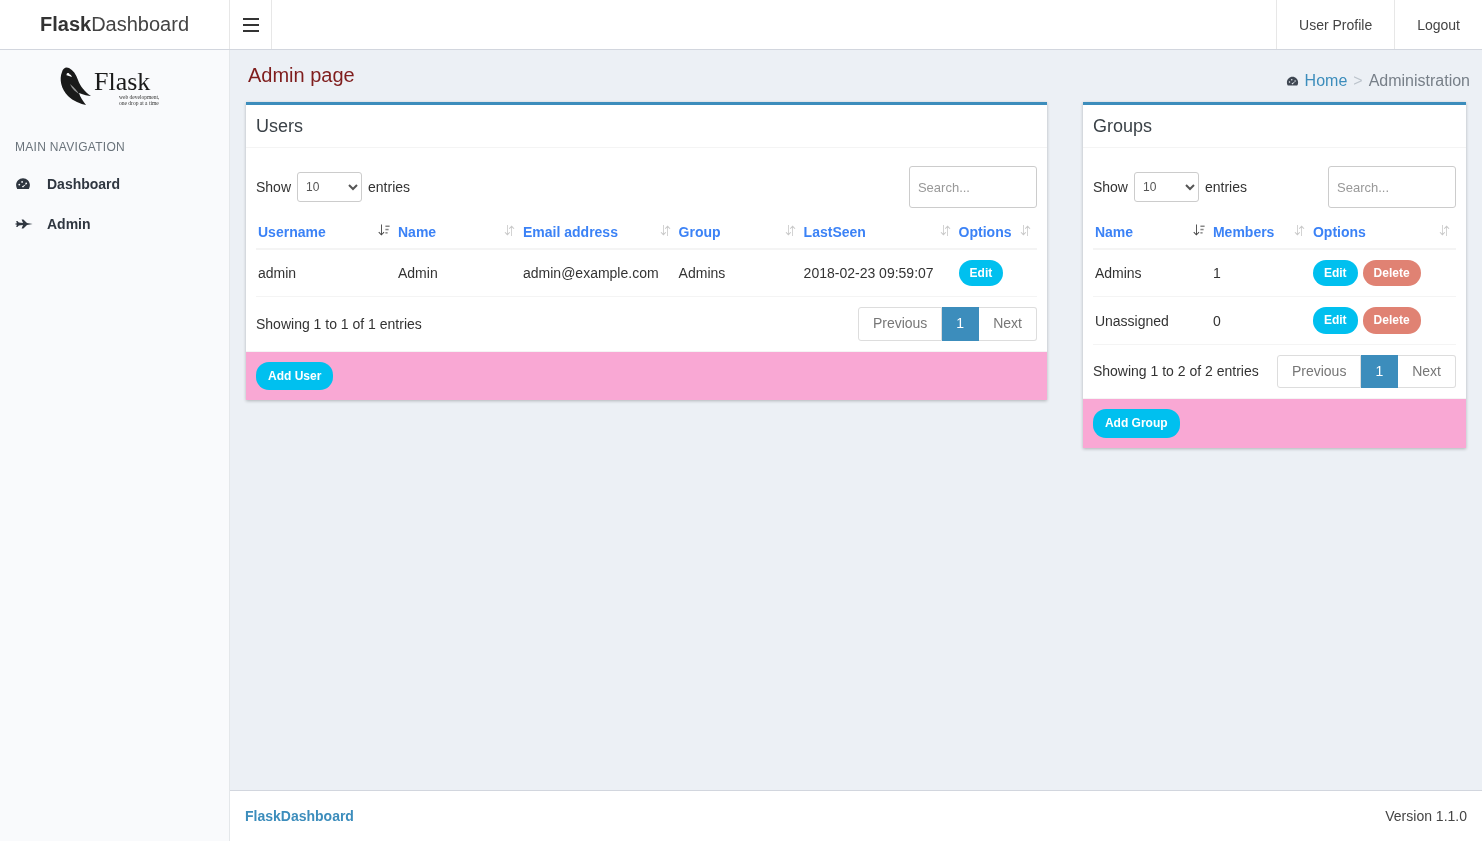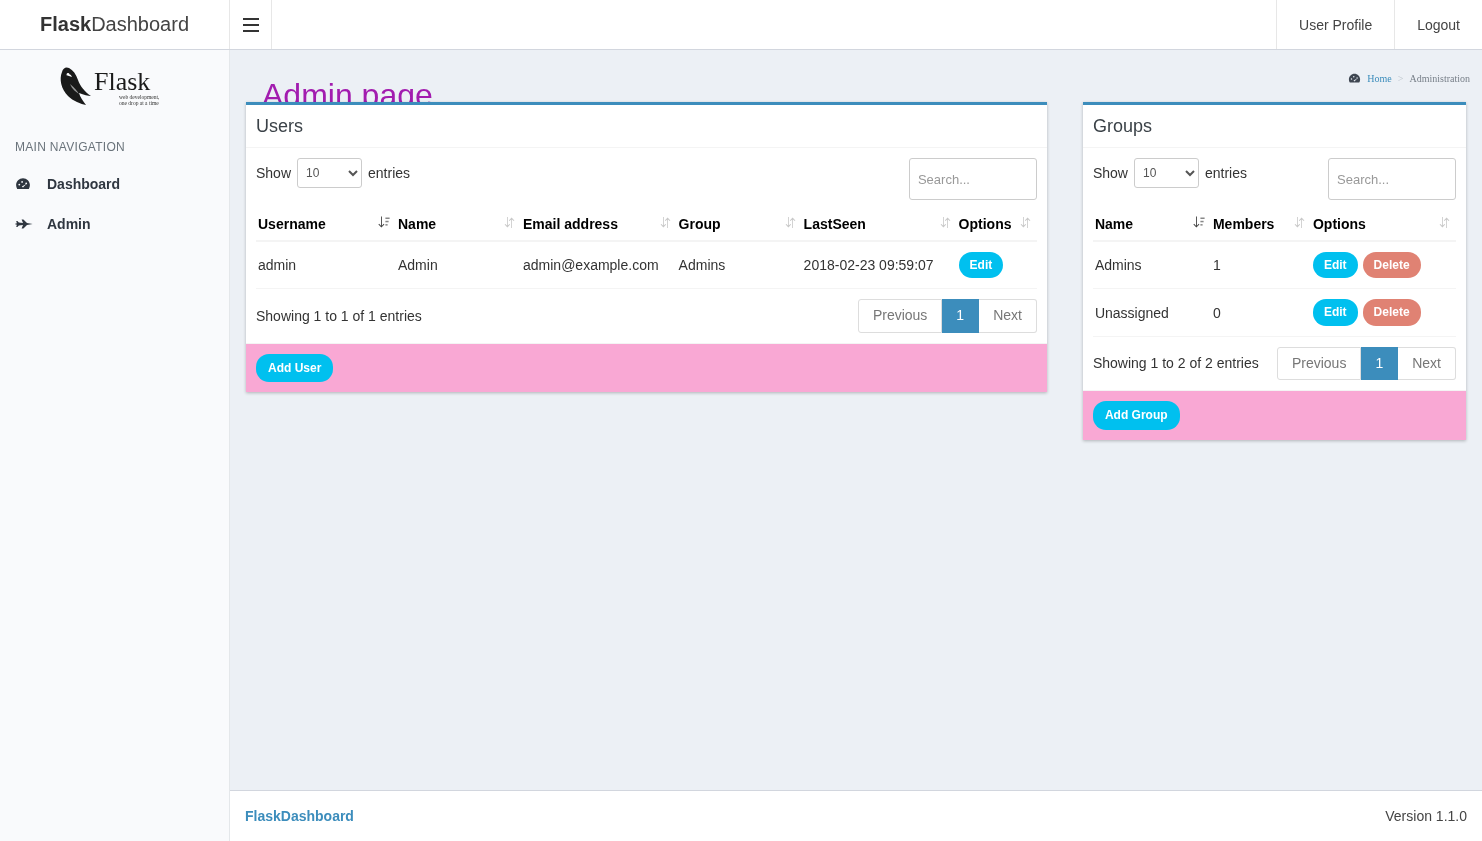--- a/index.html
+++ b/index.html
@@ -77,27 +77,27 @@
   .content-wrapper {
     position: absolute; top: 50px; left: 230px; right: 0; bottom: 0;
     background: #ecf0f5;
     overflow: hidden;
   }
   .content-header {
     padding: 15px 15px 12px 18px;
     position: relative; height: 52px;
   }
   .page-title {
-    margin: 14px; font-size: 32px; font-weight: normal; color: #a21caf;
+    margin: 0; font-size: 20px; font-weight: normal; color: #7f1d1d;
     line-height: 1;
   }
   .breadcrumb {
     position: absolute; right: 12px; top: 22px;
-    font-size: 10px; color: #7b8a97;
-    display: flex; align-items: center; gap: 6px; font-family: Liberation Serif, serif;
+    font-size: 16px; color: #7b8a97;
+    display: flex; align-items: center; gap: 6px;
   }
   .breadcrumb a { color: #3c8dbc; text-decoration: none; display: inline-flex; align-items: center; gap: 6px; cursor: pointer;}
   .breadcrumb .sep { color: #bcc4cc; }
   .breadcrumb .crumb-active { color: #777f88; }
 
   .content { position: relative; padding: 0 12px; }
 
   
   .row { display: flex; align-items: flex-start; gap: 0; }
   .col-users { width: 836px; padding: 0 4px 0 4px; }
@@ -116,40 +116,40 @@
   }
   .box-title { font-size: 18px; font-weight: normal; color: #3b4248; margin: 0; line-height: 1; }
   .box-body { padding: 10px; }
   .box-footer {
     border-top: 1px solid #f4f4f4;
     padding: 10px;
     background: #f9a8d4;
   }
 
   
-  .dt-top { display: flex; align-items: flex-start; justify-content: space-between; padding: 0 0 8px 0; }
+  .dt-top { display: flex; align-items: center; justify-content: space-between; padding: 0 0 8px 0; margin-top: 8px; }
   .dt-length { font-size: 14px; color: #333; display: flex; align-items: center; gap: 6px; }
   .dt-length select {
     height: 30px; width: 65px; padding: 2px 4px;
     border: 1px solid #ccc; border-radius: 3px; background: #fff;
     font-family: "Liberation Sans", sans-serif; font-size: 12px; color: #555;
   }
   .dt-filter input {
     height: 30px; width: 128px; padding: 20px 8px;
     border: 1px solid #ccc; border-radius: 3px;
     font-family: "Liberation Sans", sans-serif; font-size: 13px; color: #555;
     outline: none;
   }
   .dt-filter input::placeholder { color: #999; }
 
   
   table.dt { width: 100%; border-collapse: collapse; }
   table.dt thead th {
     text-align: left;
-    font-size: 14px; font-weight: bold; color: #000000;
+    font-size: 14px; font-weight: bold; color: #3b82f6;
     padding: 8px 18px 8px 2px;
     border-bottom: 2px solid #f4f4f4;
     position: relative;
     cursor: pointer;
     white-space: nowrap;
   }
   table.dt tbody td {
     padding: 10px 18px 10px 2px;
     border-bottom: 1px solid #f4f4f4;
     font-size: 14px; color: #333;

